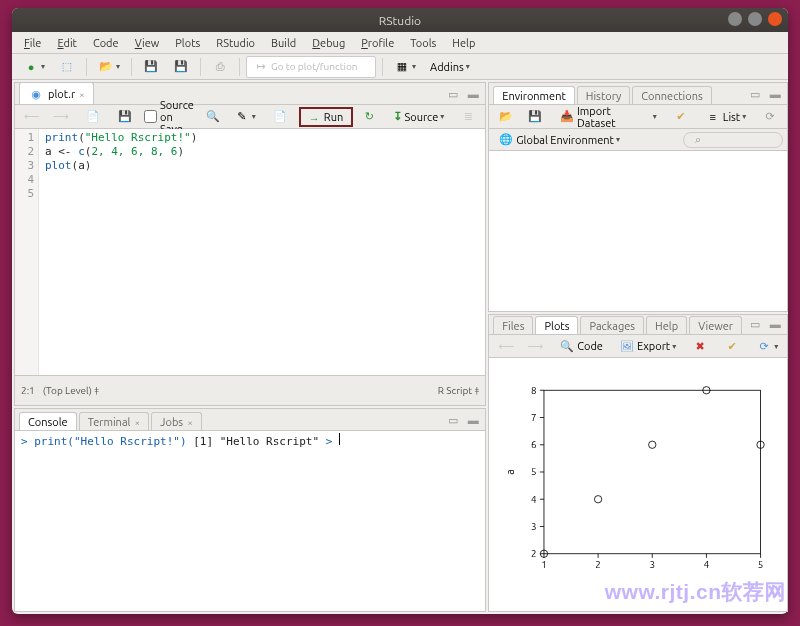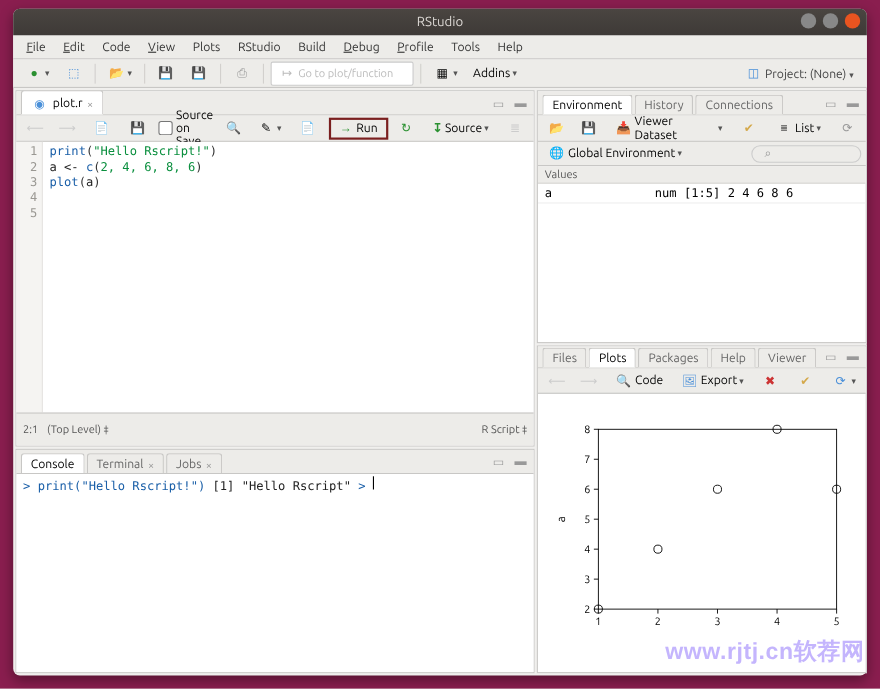--- a/index.html
+++ b/index.html
@@ -106,21 +106,20 @@
     <span class="sep"></span>
     <span class="btn">
         <span class="icon">▦</span>
         <span class="dropdown-caret">▾</span>
       </span>
     <span class="btn">
         <span>Addins</span> 
         <span class="dropdown-caret">▾</span>
       </span>
     <div class="spacer"></div>
-    <span class="project"><span class="icon" style="color:#4a90d9">◫</span> <span>Project: (None)</span> <span class="dropdown-caret">▾</span></span>
   </div>
 
   <div class="panes">
 
     <div class="leftcol">
 
       <div class="pane" style="flex:1.6">
         <div class="tabbar">
           <div class="tab">
             <span class="icon" style="color:#4a90d9">◉</span>
@@ -243,21 +242,21 @@
         <div class="panetoolbar">
           <span class="btn">
               <span class="icon" style="color:#d4a84a">📂</span>
             </span>
           <span class="btn">
               <span class="icon" style="color:#4a90d9">💾</span>
             </span>
           <span class="sep"></span>
           <span class="btn">
               <span class="icon" style="color:#999">📥</span> 
-              <span>Viewer Dataset</span> 
+              <span>Import Dataset</span> 
               <span class="dropdown-caret">▾</span>
             </span>
           <span class="sep"></span>
           <span class="btn">
               <span class="icon" style="color:#d4a84a">✔</span>
             </span>
           <div class="spacer"></div>
           <span class="btn">
               <span class="icon">≡</span> 
               <span>List</span> 
@@ -270,27 +269,20 @@
         </div>
         <div class="panetoolbar" style="height:22px">
           <span class="btn">
               <span class="icon" style="color:#4a90d9">🌐</span> 
               <span>Global Environment</span> 
               <span class="dropdown-caret">▾</span>
             </span>
           <div class="search-env">
               <span class="icon">⌕</span>
             </div>
-        </div>
-        <div class="env-body">
-          <div class="env-head">Values</div>
-          <div class="env-row">
-            <span class="name">a</span>
-            <span>num [1:5] 2 4 6 8 6</span>
-          </div>
         </div>
       </div>
 
       <div class="pane" style="flex:1.3">
         <div class="tabbar">
           <div class="tab inactive">
               <span>Files</span>
             </div>
           <div class="tab">
               <span>Plots</span>

